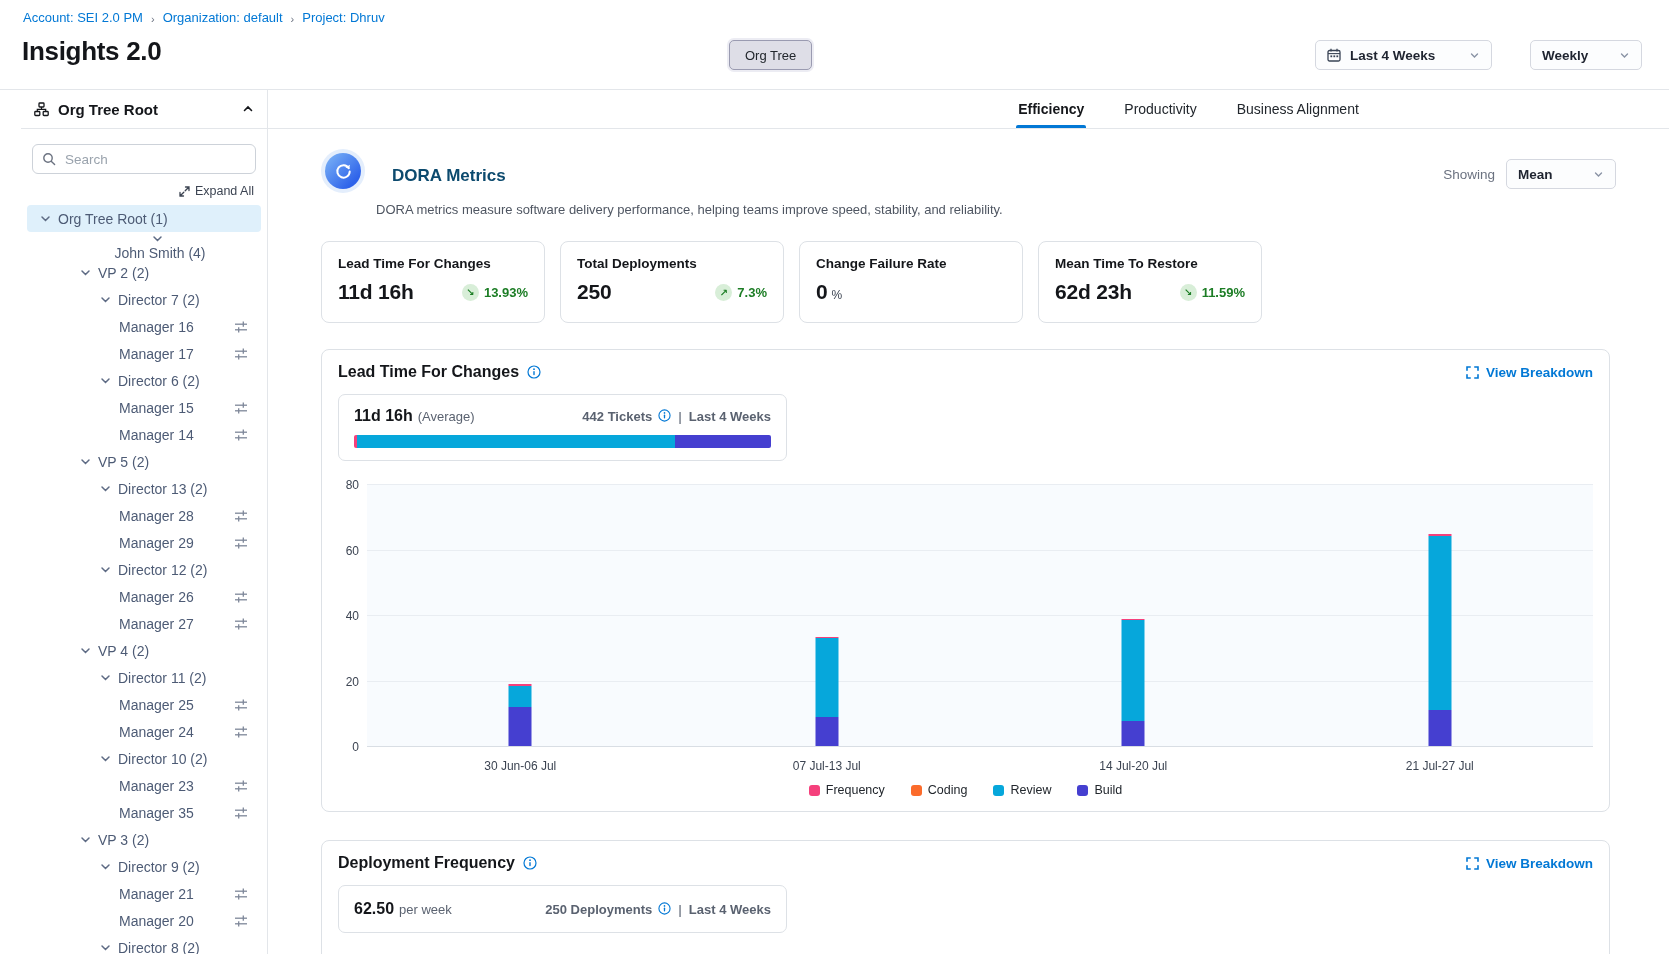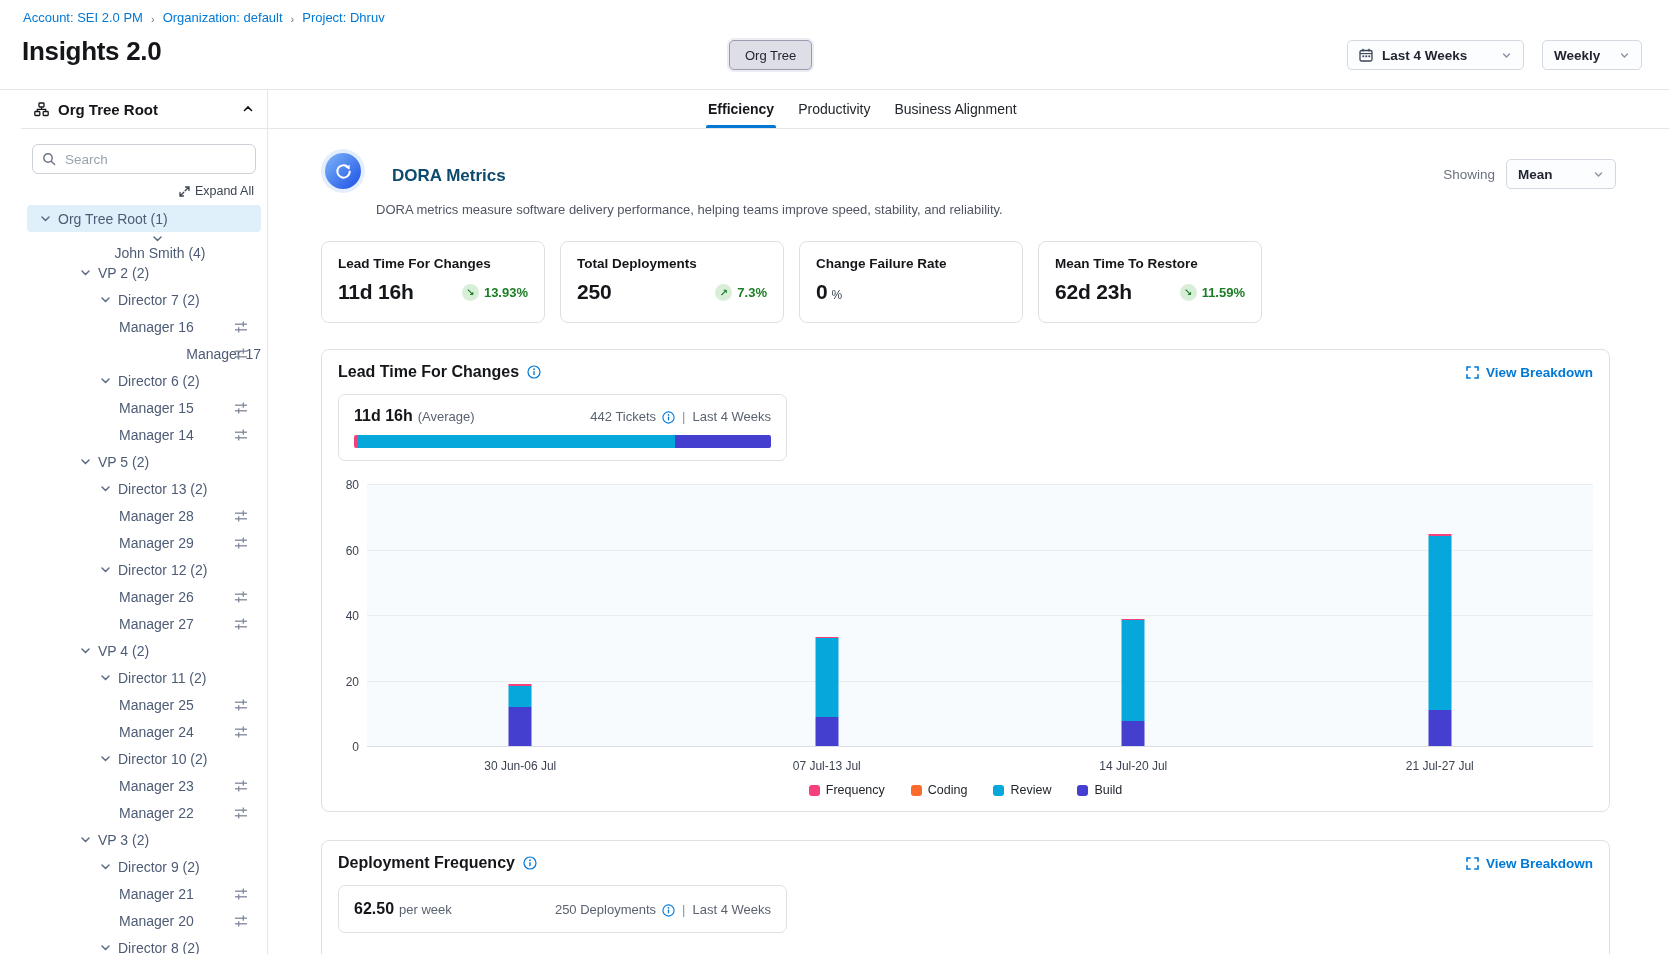--- a/index.html
+++ b/index.html
@@ -24,21 +24,21 @@
     font-family:inherit; cursor:pointer;
   }
   .topbar-right { position:absolute; right:27px; top:40px; display:flex; gap:18px; }
   .select {
     height:30px; min-width:96px; border:1px solid #D5D8E0; border-radius:5px;
     background:#FCFDFE; display:flex; align-items:center; gap:9px; padding:0 11px;
     font-size:13.5px; font-weight:bold; color:#1F2430; cursor:pointer;
   }
   .select .sel-chevron { margin-left:auto; }
   .select.daterange { width:177px; }
-  .select.interval { width:100px; }
+  .select.interval { width:112px;margin-left:20px; }
 
   
   .body-wrap { display:flex; height:864px;padding-left:21px; }
   .sidebar { width:247px; flex:0 0 247px; border-right:1px solid #E3E6EA; position:relative; background:#fff; }
   .sidebar-header { height:39px; display:flex; align-items:center; gap:9px; padding:0 13px; border-bottom:1px solid #E3E6EA; font-size:15px; font-weight:bold; color:#14161A; }
   .sidebar-header .collapse { margin-left:auto; cursor:pointer; }
   .sidebar-search { margin:15px 11px 0 11px; position:relative; }
   .sidebar-search input {
     width:100%; height:30px; border:1px solid #CDD2D9; border-radius:6px;
     padding:0 8px 0 32px; font-size:13.5px; color:#22272d; font-family:inherit; outline:none;
@@ -48,21 +48,21 @@
   .expand-all { display:flex; justify-content:flex-end; align-items:center; gap:5px; margin:10px 13px 7px 0; font-size:12.5px; color:#3C4452; cursor:pointer; }
   .tree { padding:0 6px; }
   .tree-row { height:27px; display:flex; align-items:center; font-size:14px; color:#4D5B75; position:relative; border-radius:4px; cursor:pointer; }
   .tree-row.selected { background:#DFF0FB; }
   .tree-chevron { width:13px; height:13px; margin-right:6px; flex:0 0 13px; }
   .tree-label { white-space:nowrap; }
   .sliders { position:absolute; right:13px; top:7px; cursor:pointer; }
 
   
   .main { flex:1; min-width:0; }
-  .tabbar { height:39px; border-bottom:1px solid #E3E6EA; display:flex; gap:24px; padding-left:440px; }
+  .tabbar { height:39px; border-bottom:1px solid #E3E6EA; display:flex; gap:40px; padding-left:440px;justify-content:center; }
   .tab { position:relative; display:flex; align-items:center; font-size:14px; color:#22272d; cursor:pointer; }
   .tab.active { font-weight:bold; color:#14161A; }
   .tab.active::after { content:""; position:absolute; left:-2px; right:-2px; bottom:0px; height:3px; background:#0278D5; border-radius:2px 2px 0 0; }
 
   .content { padding:21px 59px 0 53px; }
 
   
   .dora-header { position:relative; display:flex; gap:15px; margin-bottom:24px; }
   .dora-icon {
     width:36px; height:36px; border-radius:50%; margin:3px 0 0 4px;
@@ -88,21 +88,21 @@
   .panel { border:1px solid #DDE1E6; border-radius:8px; background:#fff; padding:13px 16px 0 16px; margin-bottom:28px; }
   .panel-header { display:flex; align-items:center; }
   .panel-title { font-size:16px; font-weight:bold; color:#14161A; margin-right:8px; }
   .view-breakdown { margin-left:auto; display:flex; align-items:center; gap:7px; color:#0278D5; font-size:13.5px; font-weight:bold; cursor:pointer; }
 
   .summary-card { margin-top:13px; width:449px; border:1px solid #DDE1E6; border-radius:7px; padding:12px 15px; }
   .summary-card.slim { padding:14px 15px; }
   .summary-top { display:flex; align-items:baseline; }
   .summary-value { font-size:16px; font-weight:bold; color:#14161A; }
   .summary-suffix { font-size:13px; color:#5A6270; margin-left:5px; }
-  .summary-right { margin-left:auto; display:flex; align-items:flex-end; gap:6px; font-size:13px; color:#5A6270; }
+  .summary-right { margin-left:auto; display:flex; align-items:flex-start; gap:6px; font-size:13px; color:#5A6270;font-weight:bold; }
   .summary-divider { color:#8A919C; margin:0 1px; }
   .hbar { margin-top:10px; height:13px; display:flex; border-radius:2px; overflow:hidden; }
   .hbar > div { height:100%; }
 
   
   .chart-wrap { display:flex; margin-top:24px; }
   .y-axis { width:29px; position:relative; flex:0 0 29px; }
   .y-axis span { position:absolute; right:8px; font-size:12px; color:#3C4452; transform:translateY(50%); }
   .plot { flex:1; height:262px; position:relative; background:#F8FBFE; }
   .gridline { position:absolute; left:0; right:0; height:1px; background:#E9EDF2; }
@@ -234,21 +234,21 @@
           <span class="tree-label">Manager 16</span>
           <span class="sliders">
             <svg width="14" height="14" viewBox="0 0 14 14">
               <line x1="1" y1="4.2" x2="13" y2="4.2" stroke="#7E8799" stroke-width="1.3"></line>
               <line x1="9.3" y1="1.6" x2="9.3" y2="6.8" stroke="#7E8799" stroke-width="1.3"></line>
               <line x1="1" y1="9.8" x2="13" y2="9.8" stroke="#7E8799" stroke-width="1.3"></line>
               <line x1="4.7" y1="7.2" x2="4.7" y2="12.4" stroke="#7E8799" stroke-width="1.3"></line>
             </svg>
           </span>
         </div>
-        <div class="tree-row" style="padding-left: 92px; justify-content: flex-end;">
+        <div class="tree-row" style="padding-left: 92px;">
           <span class="tree-label">Manager 17</span>
           <span class="sliders">
             <svg width="14" height="14" viewBox="0 0 14 14">
               <line x1="1" y1="4.2" x2="13" y2="4.2" stroke="#7E8799" stroke-width="1.3"></line>
               <line x1="9.3" y1="1.6" x2="9.3" y2="6.8" stroke="#7E8799" stroke-width="1.3"></line>
               <line x1="1" y1="9.8" x2="13" y2="9.8" stroke="#7E8799" stroke-width="1.3"></line>
               <line x1="4.7" y1="7.2" x2="4.7" y2="12.4" stroke="#7E8799" stroke-width="1.3"></line>
             </svg>
           </span>
         </div>
@@ -401,21 +401,21 @@
           <span class="sliders">
             <svg width="14" height="14" viewBox="0 0 14 14">
               <line x1="1" y1="4.2" x2="13" y2="4.2" stroke="#7E8799" stroke-width="1.3"></line>
               <line x1="9.3" y1="1.6" x2="9.3" y2="6.8" stroke="#7E8799" stroke-width="1.3"></line>
               <line x1="1" y1="9.8" x2="13" y2="9.8" stroke="#7E8799" stroke-width="1.3"></line>
               <line x1="4.7" y1="7.2" x2="4.7" y2="12.4" stroke="#7E8799" stroke-width="1.3"></line>
             </svg>
           </span>
         </div>
         <div class="tree-row" style="padding-left: 92px;">
-          <span class="tree-label">Manager 22</span>
+          <span class="tree-label">Manager 35</span>
           <span class="sliders">
             <svg width="14" height="14" viewBox="0 0 14 14">
               <line x1="1" y1="4.2" x2="13" y2="4.2" stroke="#7E8799" stroke-width="1.3"></line>
               <line x1="9.3" y1="1.6" x2="9.3" y2="6.8" stroke="#7E8799" stroke-width="1.3"></line>
               <line x1="1" y1="9.8" x2="13" y2="9.8" stroke="#7E8799" stroke-width="1.3"></line>
               <line x1="4.7" y1="7.2" x2="4.7" y2="12.4" stroke="#7E8799" stroke-width="1.3"></line>
             </svg>
           </span>
         </div>
         <div class="tree-row" style="padding-left: 52px;">

